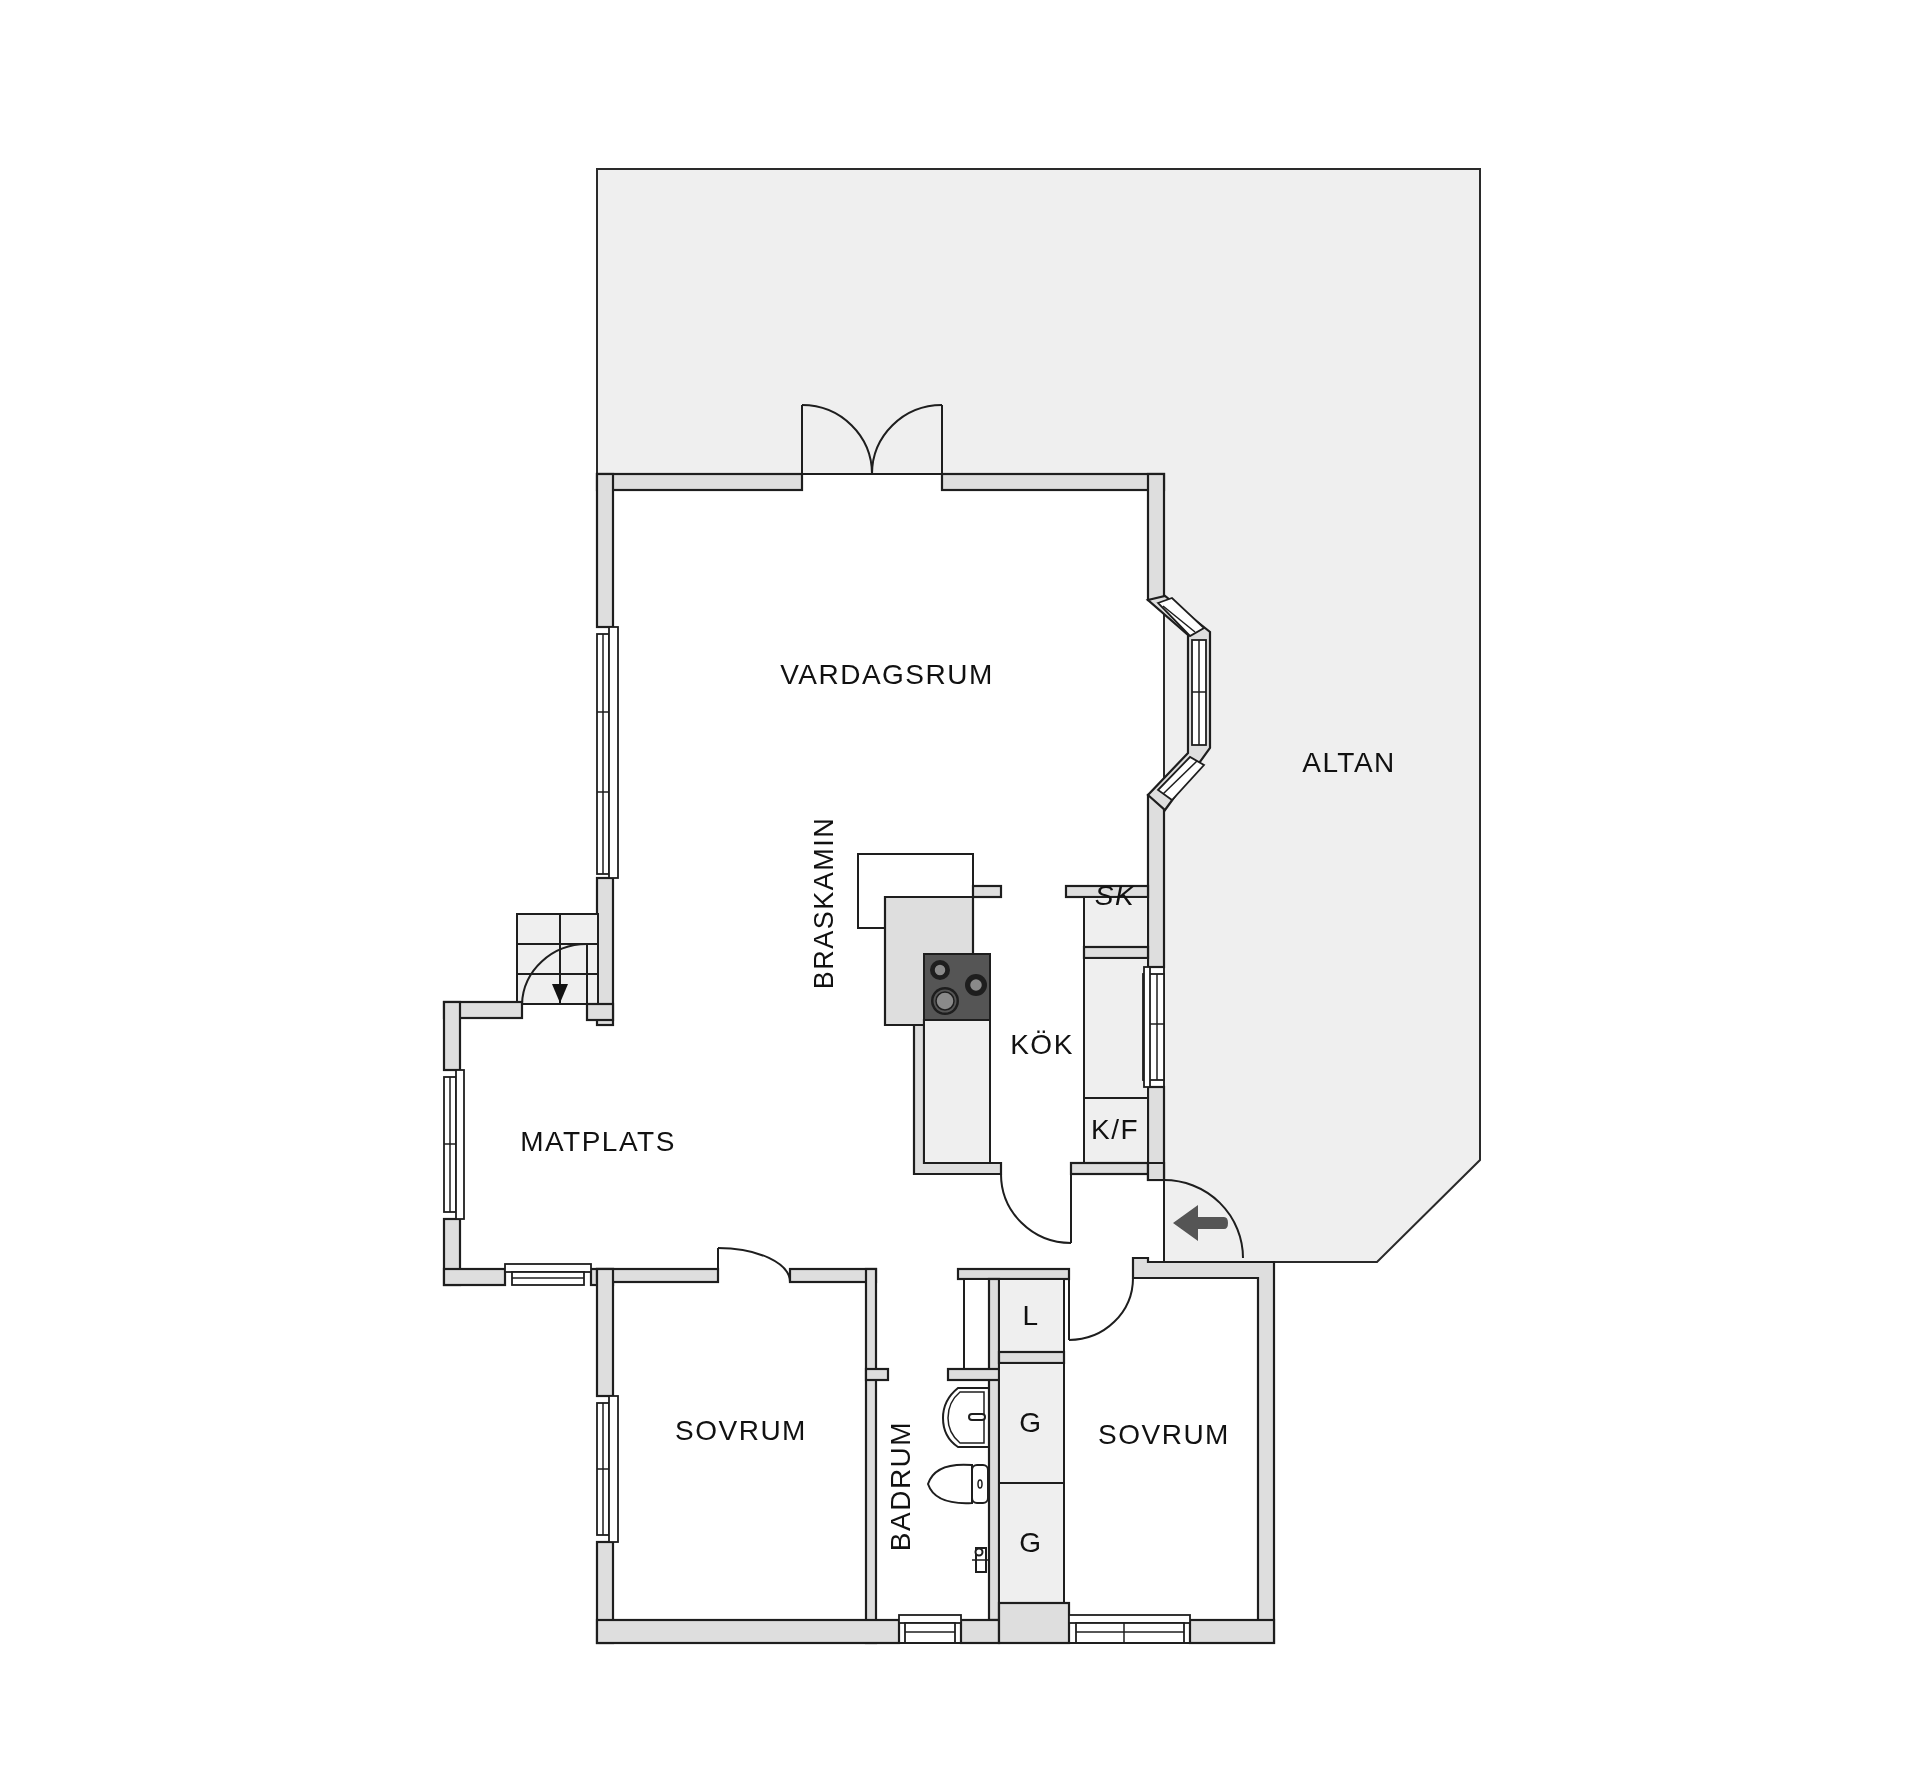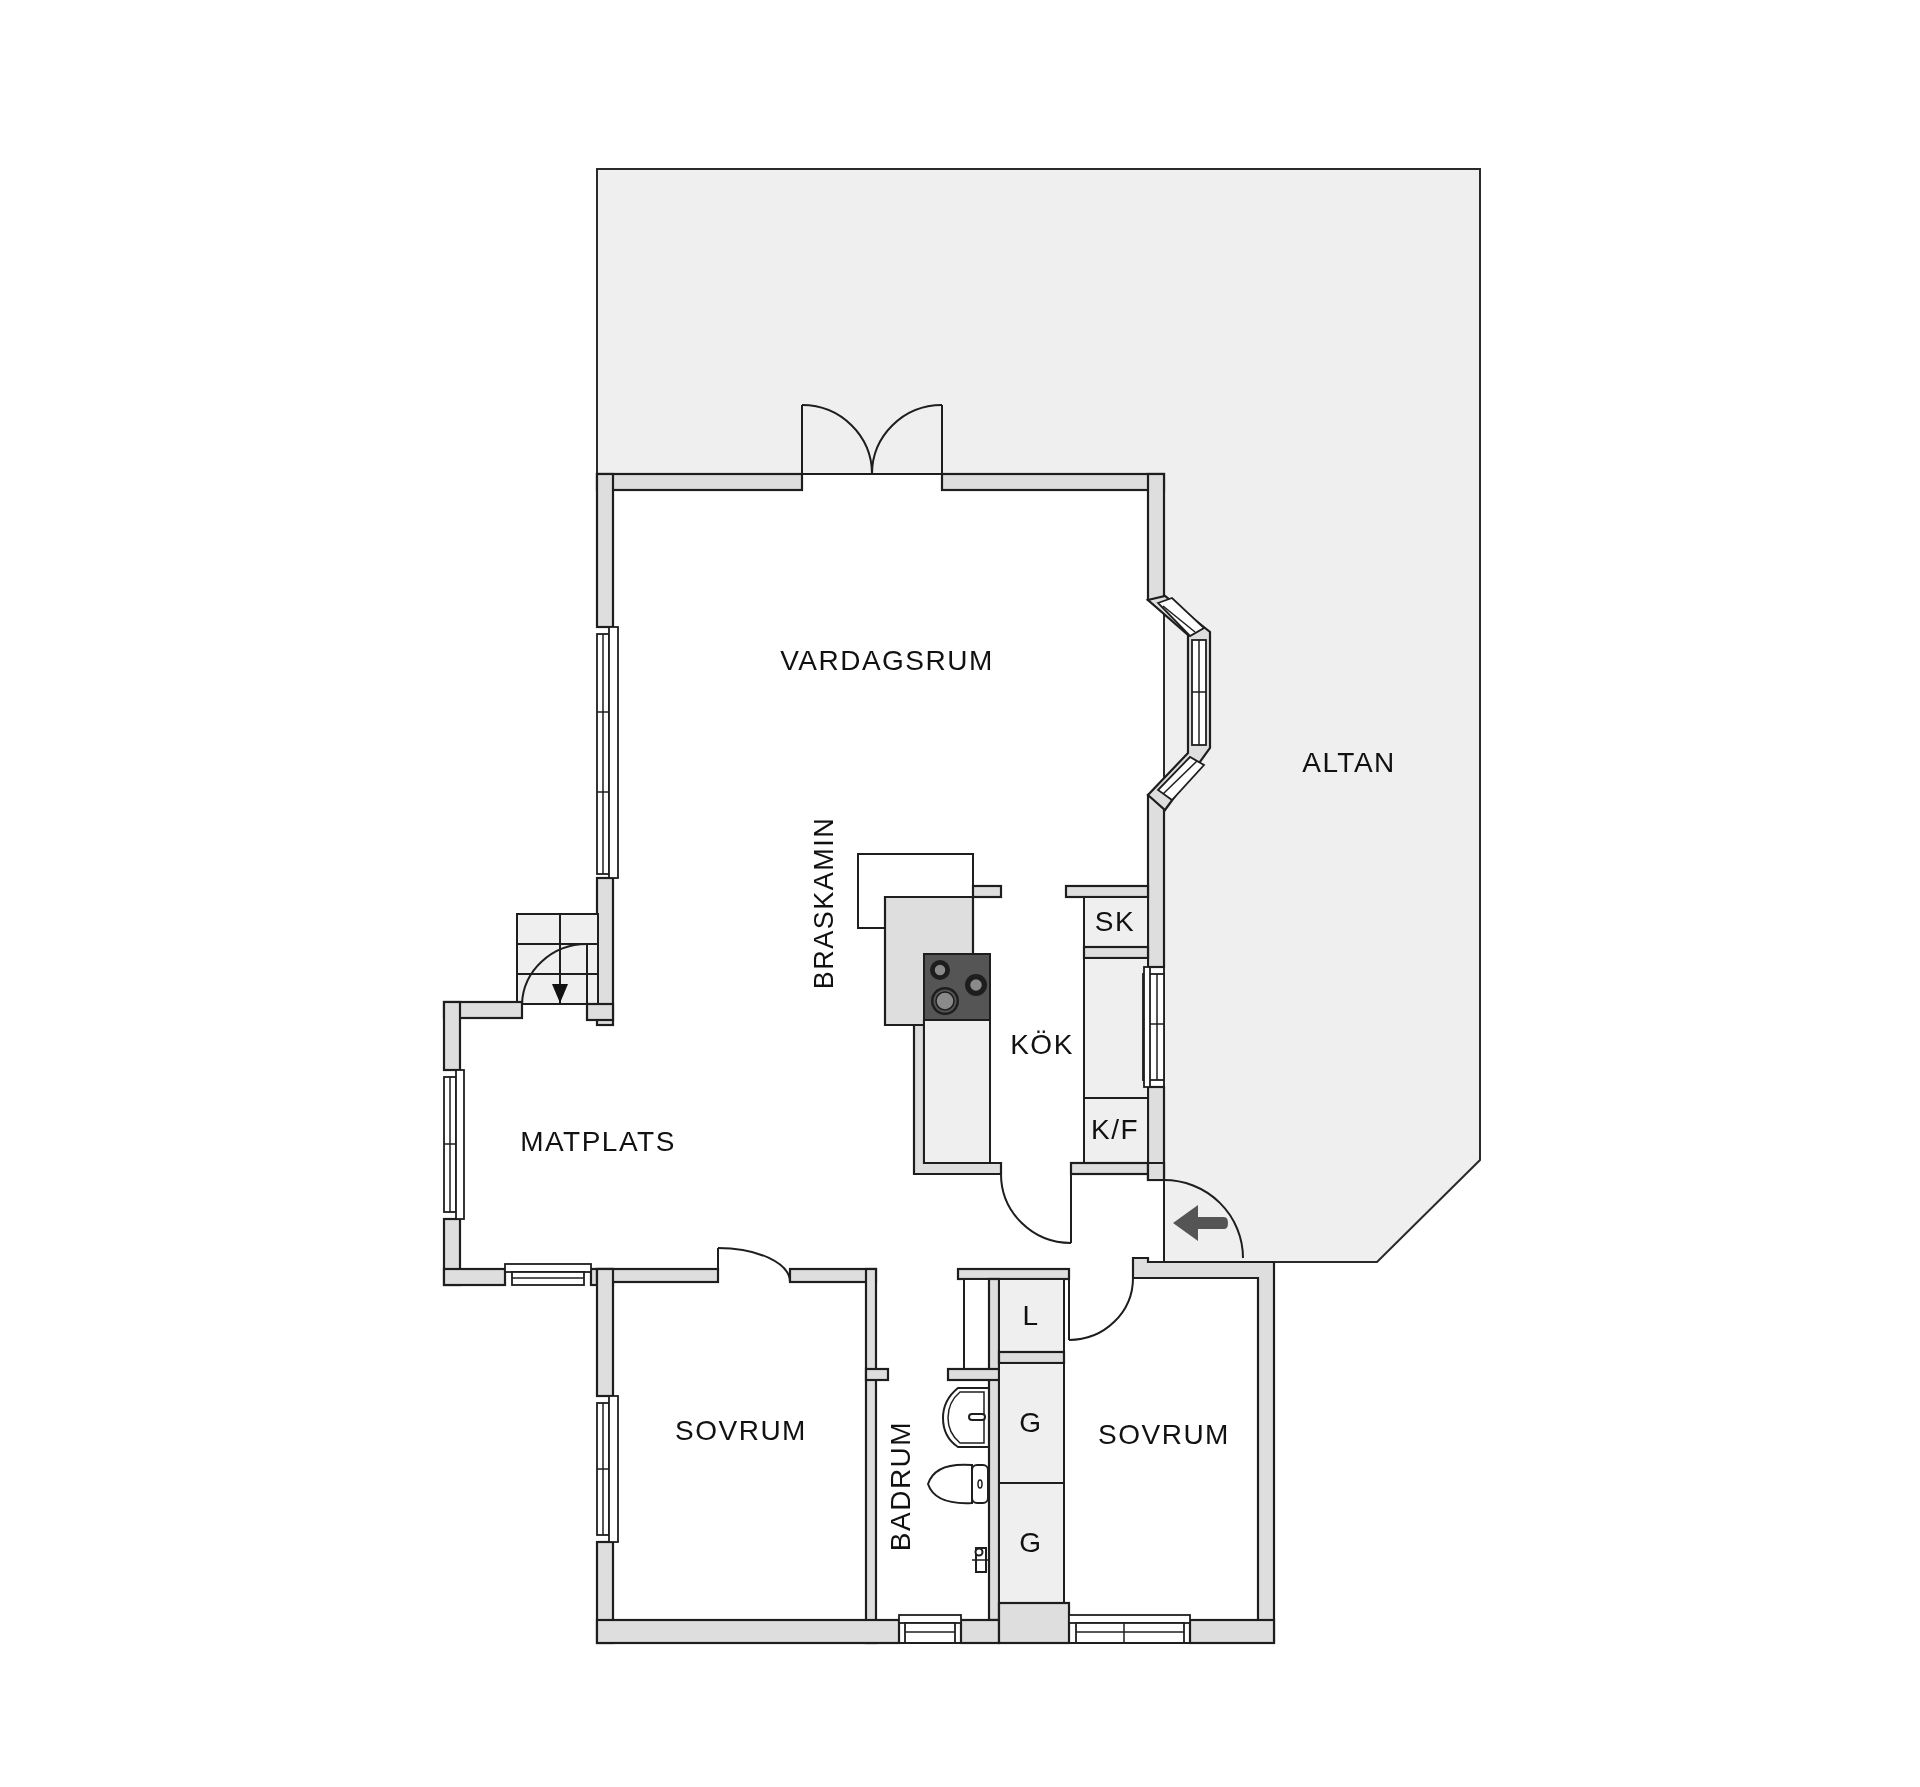--- a/index.html
+++ b/index.html
@@ -222,26 +222,26 @@
     <line class="thin" x1="1124" y1="1623" x2="1124" y2="1643"></line>
   </g>
   <g>
     <line class="line" x1="1069" y1="1279" x2="1069" y2="1340"></line>
     <path class="line" d="M1133,1278 A64,62 0 0 1 1069,1340"></path>
   </g>
 
   <line class="line" x1="597" y1="1643" x2="1274" y2="1643"></line>
 </svg>
 
-<div class="label" style="left:887px; top:661px;">VARDAGSRUM</div>
+<div class="label" style="left:887px; top:675px;">VARDAGSRUM</div>
 <div class="label" style="left:1349px; top:751px;margin-top:12px;">ALTAN</div>
 <div class="label" style="left:598px; top:1142px;">MATPLATS</div>
 <div class="label" style="left:1034px; top:1045px;margin-left:8px;">KÖK</div>
 <div class="label small vert" style="left:824px; top:903px;">BRASKAMIN</div>
 <div class="label" style="left:741px; top:1431px;">SOVRUM</div>
 <div class="label" style="left:1164px; top:1435px;">SOVRUM</div>
 <div class="label vert" style="left:901px; top:1486px;">BADRUM</div>
 
-<div class="label" style="left:1115px; top:922px;">SK</div>
+<div class="label" style="left:1115px; top:896px;font-style:italic;">SK</div>
 <div class="label" style="left:1115px; top:1130px;">K/F</div>
 <div class="label" style="left:1031px; top:1316px;">L</div>
 <div class="label" style="left:1031px; top:1423px;">G</div>
 <div class="label" style="left:1031px; top:1543px;">G</div>
 
 </body></html>

